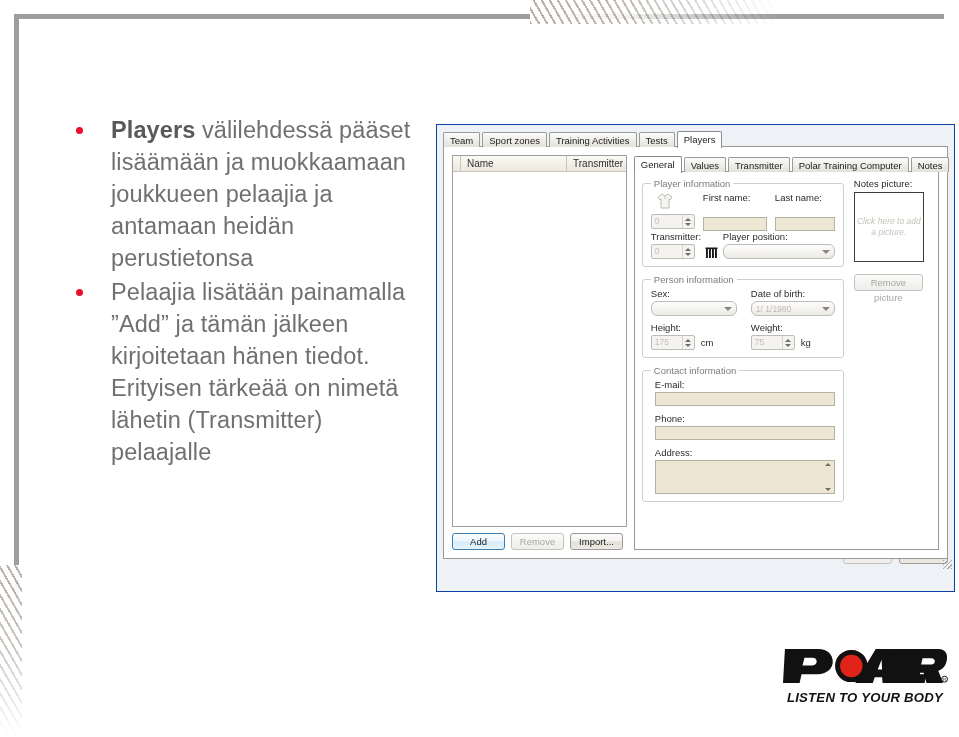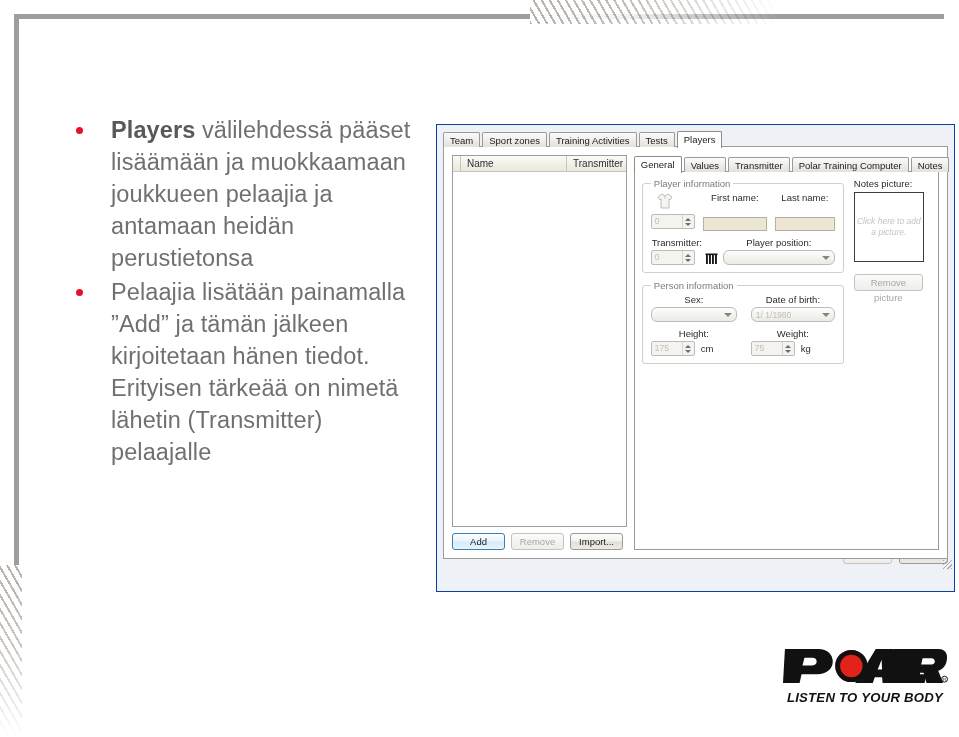--- a/index.html
+++ b/index.html
@@ -287,21 +287,20 @@
   fieldset.group legend {
     font-size: 9.5px;
     color: #7b7b78;
     padding: 0 3px;
   }
   .field-label {
     font-size: 9.5px;
     color: #2b2b2b;
     margin-bottom: 2px;
     white-space: nowrap;
-    text-align: center;
   }
   .row { display: flex; }
   .grow { flex: 1 1 auto; }
 
   .text-input {
     height: 14px;
     background: #ece6d3;
     border: 1px solid #b4b0a4;
     box-sizing: border-box;
   }
@@ -500,21 +499,21 @@
                   <div style="width:64px;margin-right:8px;">
                     <div class="field-label">First name:</div>
                     <div class="text-input" style="margin-top:14px;"></div>
                   </div>
                   <div class="grow">
                     <div class="field-label">Last name:</div>
                     <div class="text-input" style="margin-top:14px;"></div>
                   </div>
                 </div>
 
-                <div class="row" style="margin-top:6px;align-items:flex-end;">
+                <div class="row" style="margin-top:0;align-items:flex-end;">
                   <div style="width:52px;">
                     <div class="field-label">Transmitter:</div>
                     <div class="spinner">
                       <div class="sp-val">0</div>
                       <div class="sp-arrows">
                         <span class="arrow-up"></span>
                         <span class="arrow-dn"></span>
                       </div>
                     </div>
                   </div>
@@ -576,20 +575,36 @@
                           <span class="arrow-up"></span>
                           <span class="arrow-dn"></span>
                         </div>
                       </div>
                       <span class="field-label" style="margin:0 0 0 6px;">kg</span>
                     </div>
                   </div>
                 </div>
               </fieldset>
 
+              <fieldset class="group">
+                <legend>Contact information</legend>
+                <div style="padding-left:4px;">
+                  <div class="field-label">E-mail:</div>
+                  <div class="text-input"></div>
+                  <div class="field-label" style="margin-top:7px;">Phone:</div>
+                  <div class="text-input"></div>
+                  <div class="field-label" style="margin-top:7px;">Address:</div>
+                  <div class="text-input" style="height:34px;display:flex;justify-content:flex-end;">
+                    <div style="width:11px;display:flex;flex-direction:column;justify-content:space-between;align-items:center;padding:2px 0;">
+                      <span class="arrow-up"></span>
+                      <span class="arrow-dn"></span>
+                    </div>
+                  </div>
+                </div>
+              </fieldset>
             </div>
 
             <div id="picture-col">
               <div id="picture-label">Notes picture:</div>
               <div id="player-picture-box">
                 <span>Click here to add a picture.</span>
               </div>
               <div class="xp-button disabled" id="remove-picture-button">Remove picture</div>
             </div>
 

